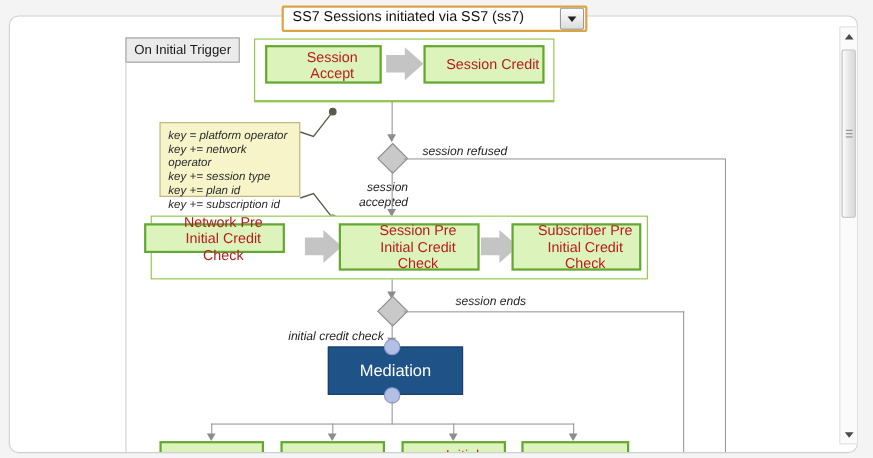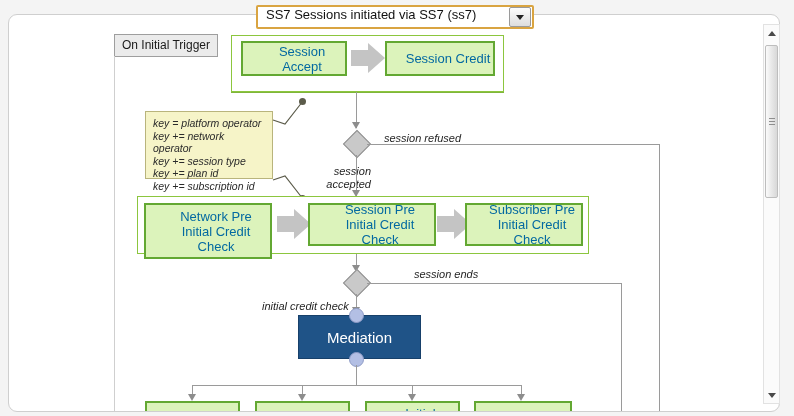--- a/index.html
+++ b/index.html
@@ -109,21 +109,21 @@
   
   .green-node {
     position: absolute;
     background: #dcf3bb;
     border: 2px solid #63a832;
     box-sizing: border-box;
     display: flex;
     align-items: center;
     justify-content: center;
     text-align: center;
-    color: #0369a1;
+    color: #b91c1c;
     font-size: 13px;
     line-height: 15px;
     white-space: pre-line;
     padding-left: 16px;
   }
 
   
   .blue-node {
     position: absolute;
     background: #1f5387;
@@ -322,21 +322,21 @@
 accepted</div>
 
     <div class="line-h" style="left:358px; top:129px; width:292px;"></div>
     <div class="line-v" style="left:650px; top:129px; height:267px;"></div>
 
     <div class="line-v" style="left:347px; top:140px; height:42px;"></div>
     <div class="arrow-down" style="left:343px; top:175px;"></div>
 
     <div class="group-box" style="left:128px; top:181px; width:452px; height:58px;"></div>
 
-    <div class="green-node" style="left:135px; top:188px; width:128px; height:56px;">Network Pre
+    <div class="green-node" style="left:122px; top:188px; width:128px; height:27px;">Network Pre
 Initial Credit Check</div>
 
     <div class="chevron" style="left:268px; top:192px;">
       <svg width="34" height="34" viewBox="0 0 34 34" aria-hidden="true">
         <polygon points="0,9 17,9 17,2 34,17 17,32 17,25 0,25" fill="#c4c4c4"></polygon>
       </svg>
     </div>
 
     <div class="green-node" style="left:299px; top:188px; width:128px; height:43px;">Session Pre
 Initial Credit Check</div>

